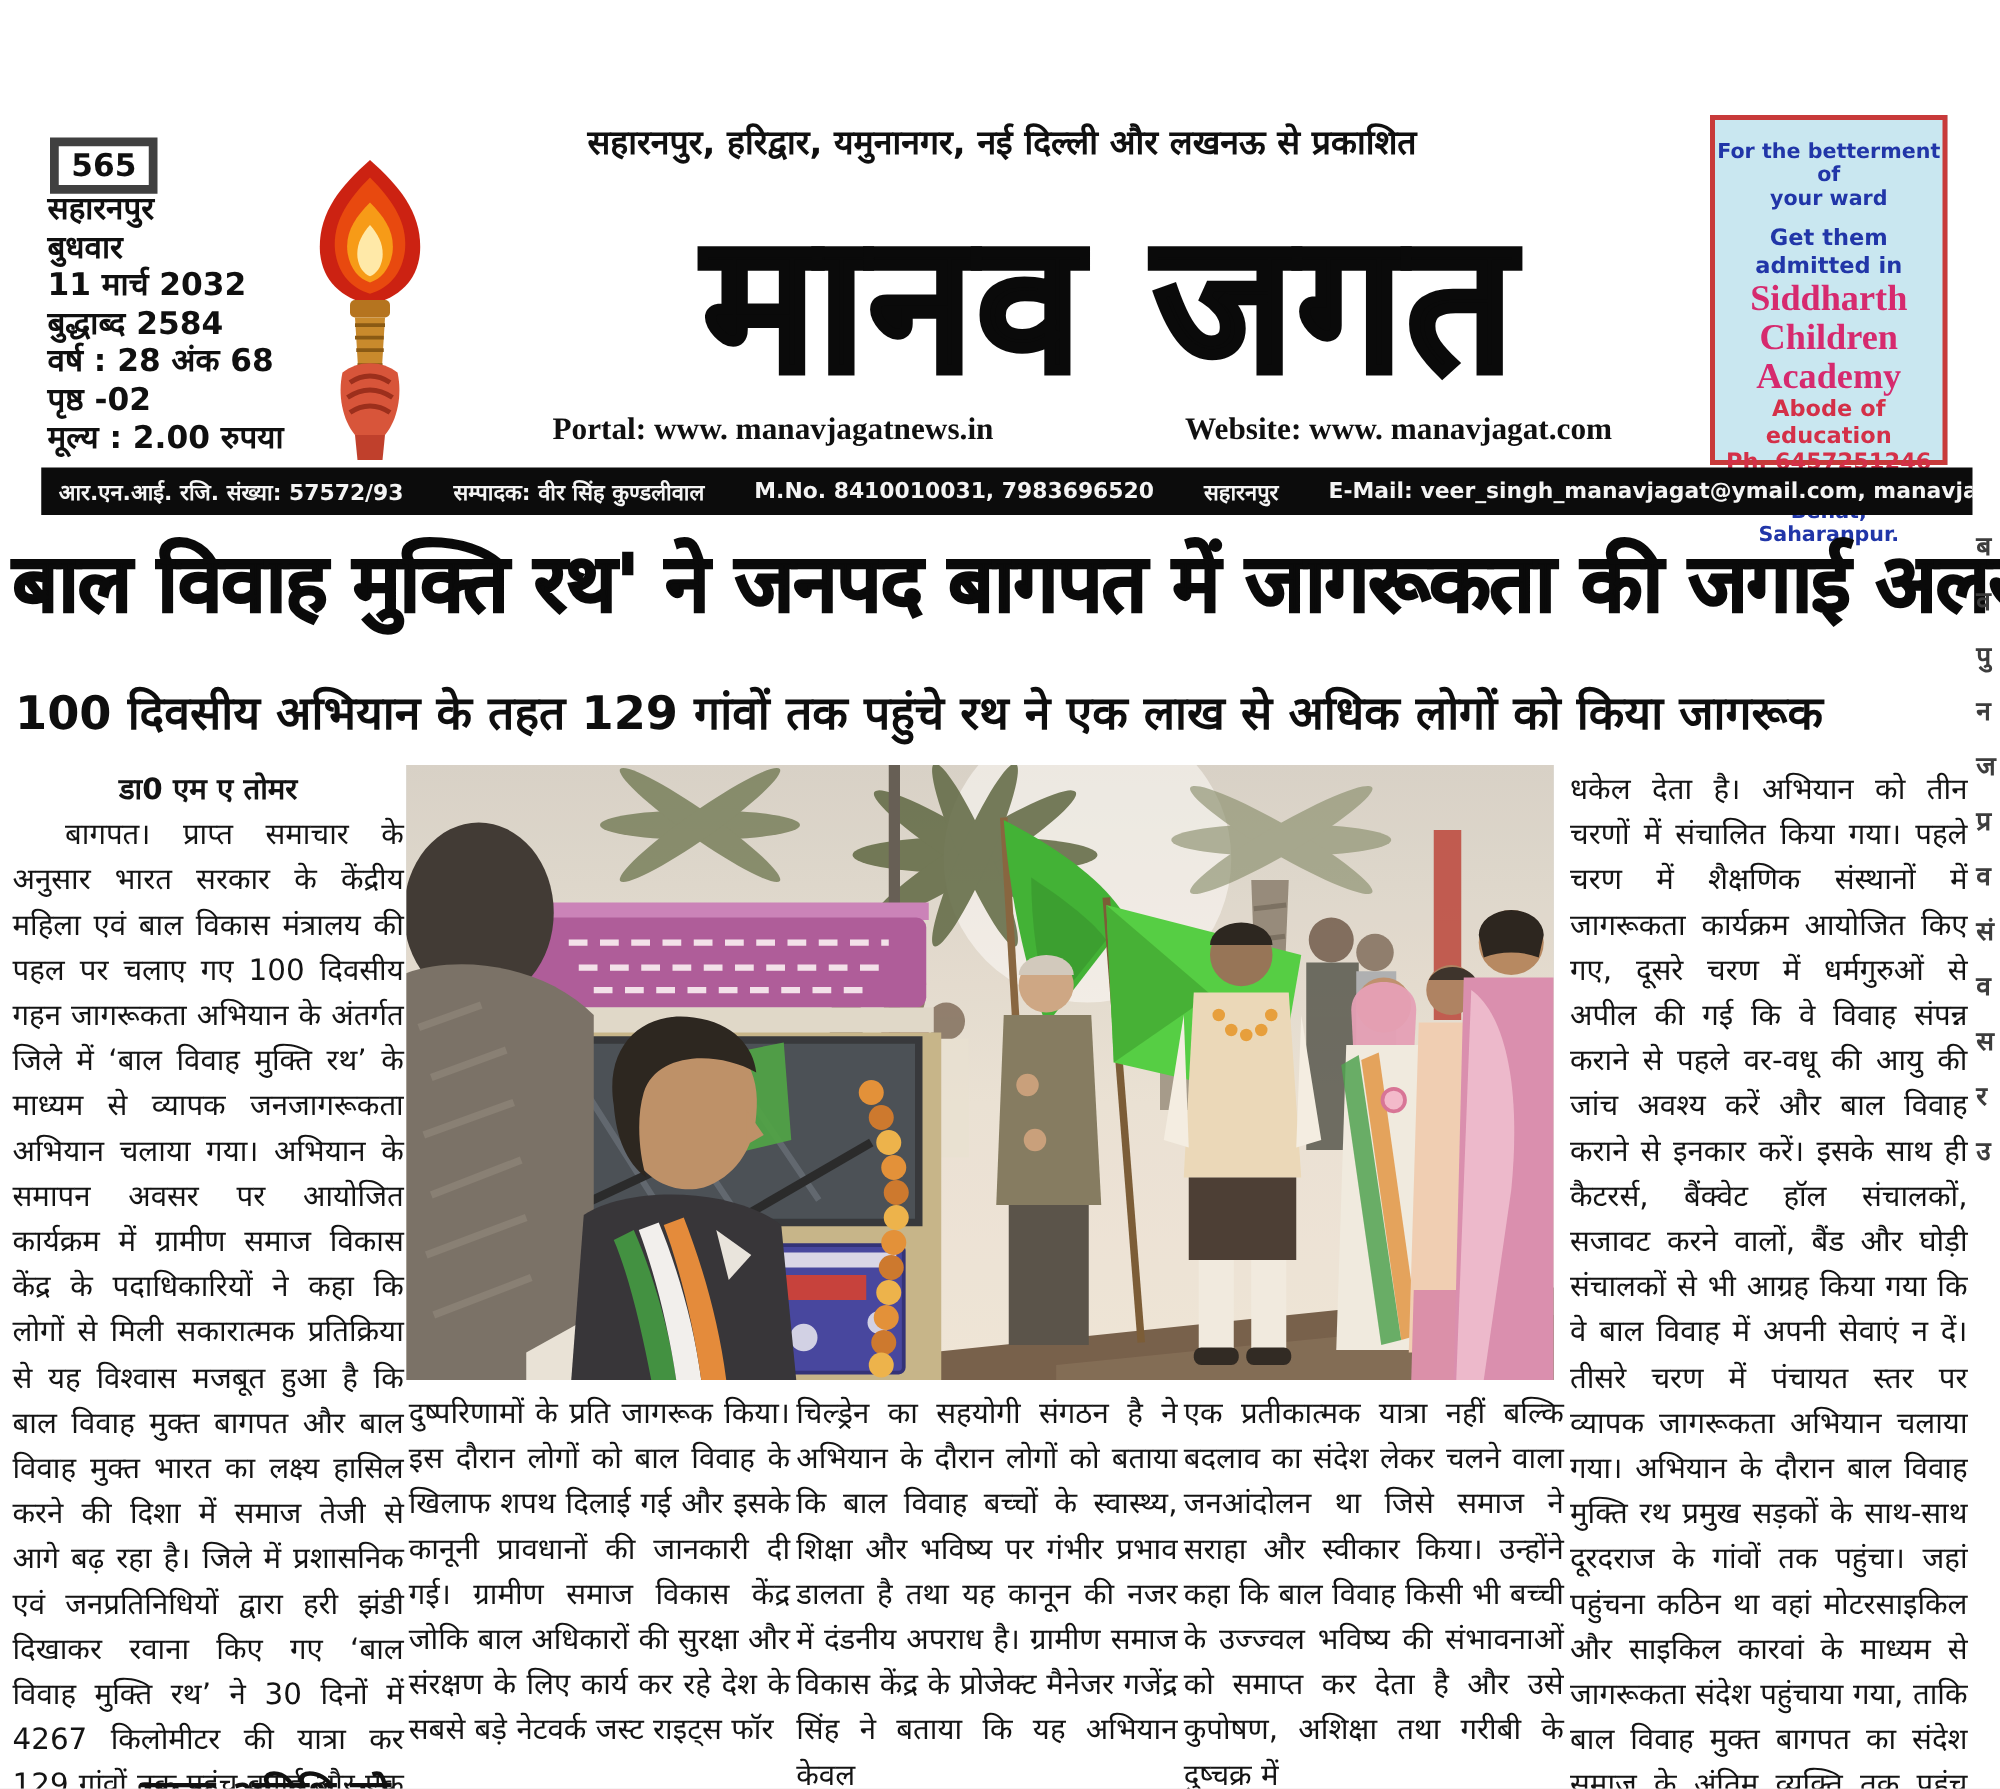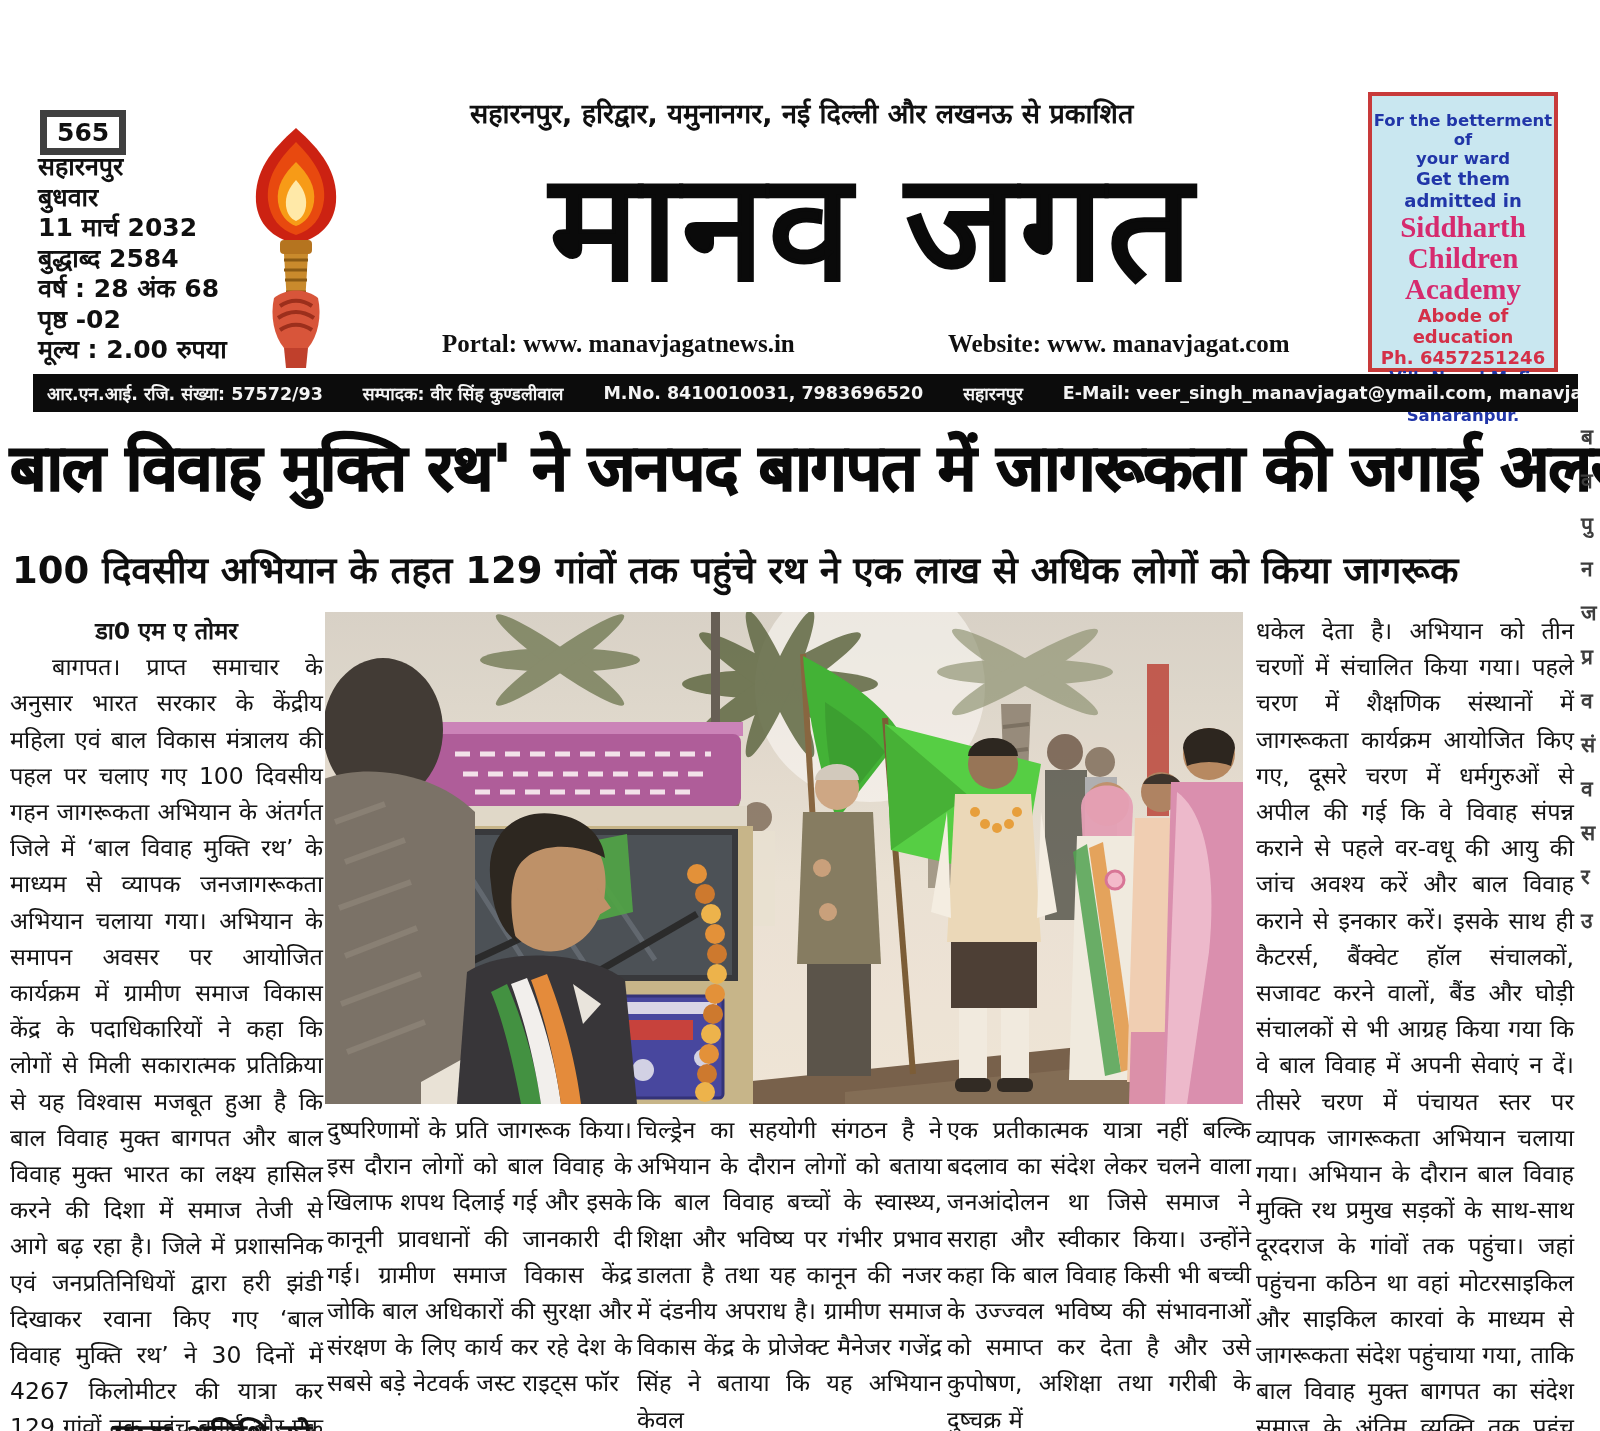--- a/index.html
+++ b/index.html
@@ -7,32 +7,32 @@
         font-family:"DejaVu Sans",sans-serif;color:#101010;overflow:hidden;}
 
   
   .issue-box{position:absolute;left:40px;top:110px;border:7px solid #404040;
              padding:1px 10px;font-size:25px;font-weight:bold;background:#fff;}
   .issue-info{position:absolute;left:38px;top:152px;font-size:25px;font-weight:bold;
               line-height:30.5px;white-space:nowrap;}
   .torch{position:absolute;left:226px;top:120px;}
   .tagline{position:absolute;left:470px;top:94px;width:830px;
            font-size:27px;font-weight:bold;white-space:nowrap;}
-  .masthead{position:absolute;left:372px;top:128px;width:1000px;margin:0;text-align:center;
-            font-size:152px;line-height:200px;font-weight:400;color:#0a0a0a;
+  .masthead{position:absolute;left:372px;top:128px;width:1000px;margin:16px;text-align:center;
+            font-size:152px;line-height:200px;font-weight:700;color:#0a0a0a;
             -webkit-text-stroke:4px #0a0a0a;letter-spacing:2px;white-space:nowrap;}
   .portal,.website{position:absolute;top:330px;font-family:"Liberation Serif",serif;
             font-weight:bold;font-size:25px;white-space:nowrap;}
   .portal{left:442px;} .website{left:948px;}
 
   .ad-box{position:absolute;left:1368px;top:92px;width:190px;height:280px;
           box-sizing:border-box;background:#c9e7f0;border:4px solid #c83a3a;
           text-align:center;padding-top:15px;}
   .ad-blue{color:#2136a8;font-weight:bold;font-size:16.5px;line-height:19px;}
-  .ad-blue2{color:#2136a8;font-weight:bold;font-size:18px;line-height:22px;}
+  .ad-blue2{color:#2136a8;font-weight:bold;font-size:18px;line-height:22px;margin-top:12px;}
   .ad-name{color:#d62a6e;font-family:Liberation Serif, serif;font-weight:bold;
            font-size:29px;line-height:31px;}
   .ad-red{color:#d43048;font-weight:bold;font-size:18px;line-height:21px;}
 
   .info-bar{position:absolute;left:33px;top:374px;width:1545px;height:38px;
             background:#0c0c0c;color:#f4f4f4;display:flex;align-items:center;
             gap:40px;padding:0 14px;box-sizing:border-box;font-weight:bold;
             font-size:17.5px;white-space:nowrap;overflow:hidden;}
 
   

